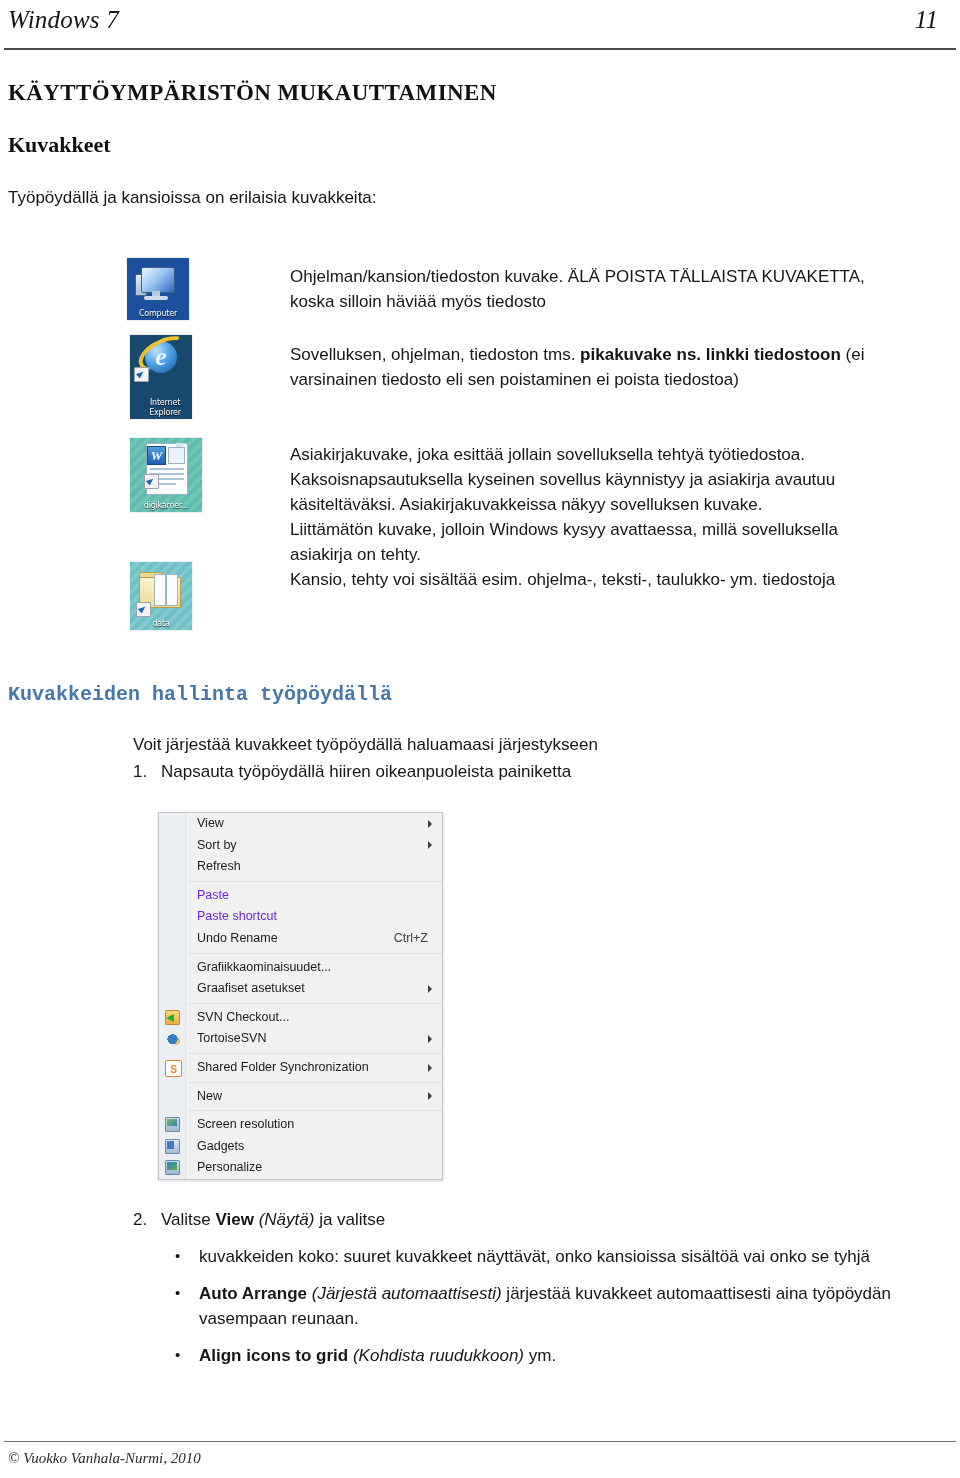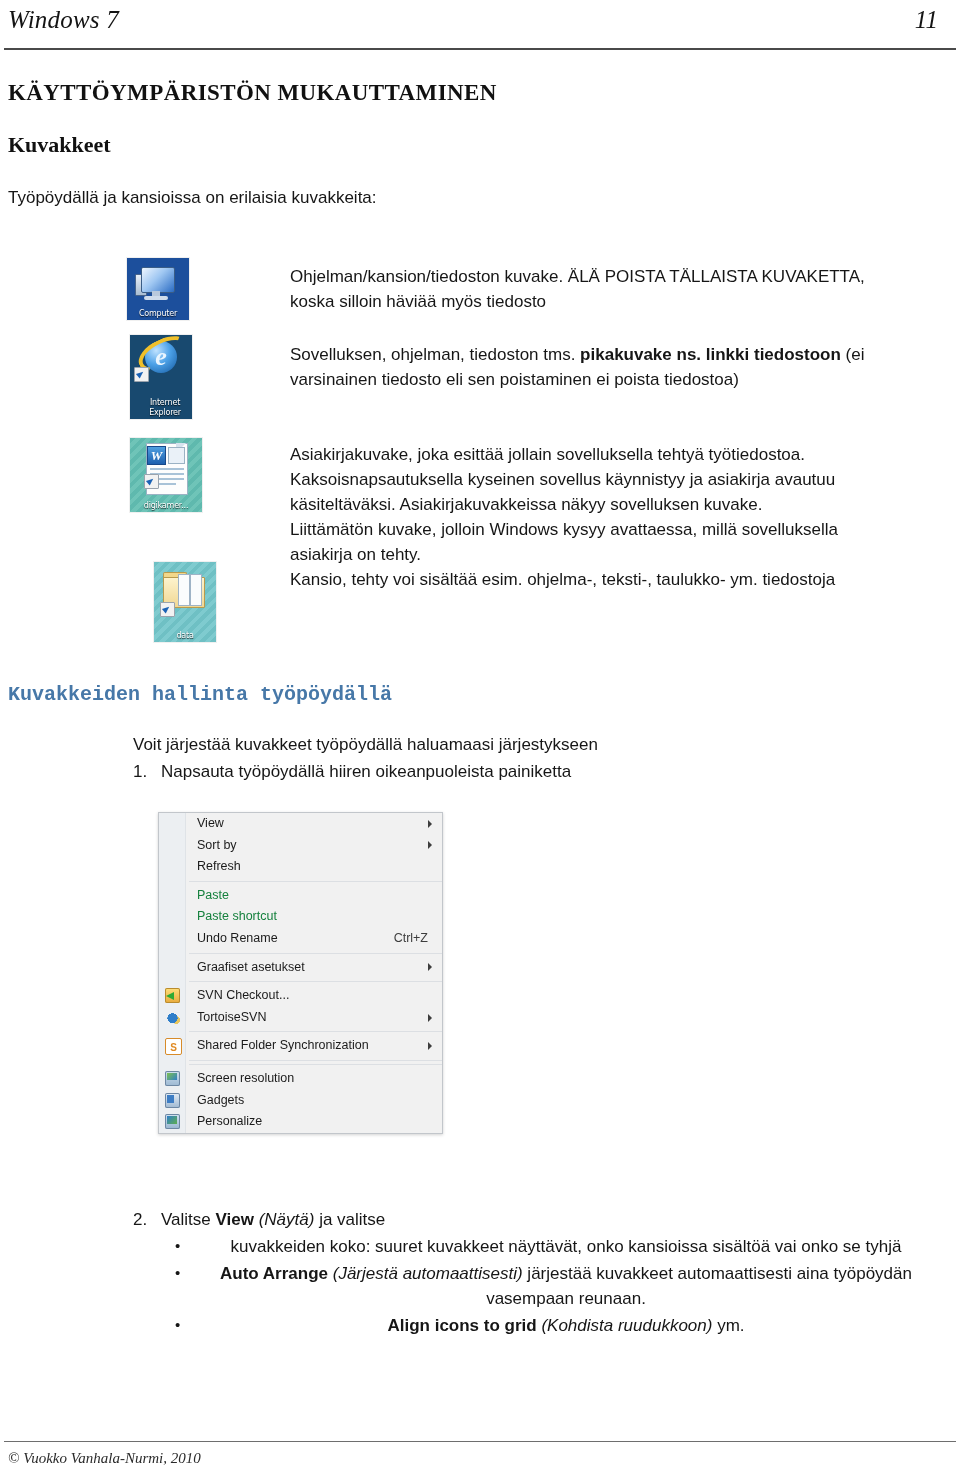--- a/index.html
+++ b/index.html
@@ -69,22 +69,22 @@
     border-left:10px solid #d6e3ee;border-bottom:10px solid transparent;}
   #ic-doc .ln{position:absolute;left:20px;height:2px;background:#a9c3d8;}
   #ic-doc .wbox{position:absolute;left:17px;top:8px;width:17px;height:17px;
     background:linear-gradient(180deg,#4f9fe0,#1d5fae);border:1px solid #17488a;}
   #ic-doc .wbox span{display:block;color:#fff;font-family:"Liberation Serif",serif;
     font-weight:bold;font-style:italic;font-size:13px;line-height:17px;text-align:center;}
   #ic-doc .mini{position:absolute;left:38px;top:9px;width:15px;height:15px;
     background:#eaf1f8;border:1px solid #9bb2c4;}
   #ic-doc .shortcut{left:14px;top:36px;}
   
-  #ic-folder{width:62px;height:80px;
-    background:repeating-linear-gradient(135deg,#6fc0c4 0 4px,#7fcbcf 4px 8px);margin-left:24px;}
+  #ic-folder{width:62px;height:68px;
+    background:repeating-linear-gradient(135deg,#6fc0c4 0 4px,#7fcbcf 4px 8px);}
   #ic-folder .ftab{position:absolute;left:9px;top:10px;width:22px;height:6px;
     background:#f2d78a;border:1px solid #b89a4d;border-bottom:none;border-radius:2px 2px 0 0;}
   #ic-folder .fbody{position:absolute;left:9px;top:15px;width:40px;height:29px;
     background:linear-gradient(180deg,#fdf3cd,#f0d793);border:1px solid #b89a4d;border-radius:1px;}
   #ic-folder .sheet{position:absolute;top:12px;width:10px;height:30px;background:#fbfcfd;
     border:1px solid #9fb3c6;}
   #ic-folder .shortcut{left:6px;top:40px;}
   #ic-folder .lbl{background:transparent;}
   
   #h3{position:absolute;left:8px;top:683px;font-family:Liberation Mono, monospace;
@@ -93,21 +93,21 @@
   #step1{position:absolute;left:133px;top:762px;font-size:17px;color:#161616;}
   #step1 .num{display:inline-block;width:28px;}
   
   #ctxmenu{position:absolute;left:158px;top:812px;width:283px;
     background:#f1f1f1;border:1px solid #c2c6cb;
     box-shadow:0 1px 3px rgba(0,0,0,.18);font-size:12.5px;color:#1b1b1b;}
   #ctxmenu .gutter{position:absolute;left:0;top:0;bottom:0;width:26px;
     background:#eceff2;border-right:1px solid #dfe3e7;}
   #ctxmenu .mi{position:relative;height:21.6px;line-height:21.6px;padding-left:38px;
     white-space:nowrap;}
-  #ctxmenu .mi.dim{color:#15803d;}
+  #ctxmenu .mi.dim{color:#6d28d9;}
   #ctxmenu .mi .arw{position:absolute;right:10px;top:50%;margin-top:-4px;
     width:0;height:0;border-left:4px solid #3d3d3d;
     border-top:4px solid transparent;border-bottom:4px solid transparent;}
   #ctxmenu .mi .sk{position:absolute;right:14px;top:0;color:#3d3d3d;}
   #ctxmenu .sep{height:1px;margin:3px 0 3px 30px;background:#dcdfe3;}
   #ctxmenu .mico{position:absolute;left:6px;top:3px;width:15px;height:15px;border-radius:2px;}
   .mi-svn{background:linear-gradient(180deg,#ffe07a,#e8a93c);
     box-shadow:inset 0 0 0 1px #b98b2e;}
   .mi-svn:after{content:"";position:absolute;left:1px;top:4px;width:0;height:0;
     border-right:8px solid #2eaa34;border-top:4px solid transparent;border-bottom:4px solid transparent;}
@@ -127,21 +127,21 @@
   .mi-personalize{background:linear-gradient(180deg,#d4e4f2,#98b5d0);
     box-shadow:inset 0 0 0 1px #6d87a3;}
   .mi-personalize:after{content:"";position:absolute;left:2px;top:2px;width:10px;height:8px;
     background:linear-gradient(135deg,#2f7ec9,#5fae4e);}
   
   #bottomlist{position:absolute;left:133px;top:1207px;width:800px;
     font-size:17px;line-height:25px;color:#161616;}
   #bottomlist .step{position:relative;padding-left:28px;}
   #bottomlist .step .num{position:absolute;left:0;top:0;}
   #bottomlist ul{list-style:none;margin:0;padding:0 0 0 40px;}
-  #bottomlist li{position:relative;padding-left:26px;margin-top:2px;text-align:center;}
+  #bottomlist li{position:relative;padding-left:26px;margin-top:12px;}
   #bottomlist li:before{content:"\2022";position:absolute;left:2px;top:-1px;font-size:15px;}
   #bottomlist b{font-weight:bold;}
   #bottomlist i{font-style:italic;}
   
   #footrule{position:absolute;left:4px;top:1441px;width:952px;height:0;
     border-top:1px solid #6e6e6e;}
   #footer{position:absolute;left:8px;top:1450px;font-family:"Liberation Serif",serif;
     font-style:italic;font-size:15px;color:#2a2a2a;}
 </style>
 </head>
@@ -236,27 +236,29 @@
   <div class="gutter"></div>
   <div id="ctx-items">
       <div class="mi"><span>View</span><span class="arw"></span></div>
       <div class="mi"><span>Sort by</span><span class="arw"></span></div>
       <div class="mi"><span>Refresh</span></div>
       <div class="sep"></div>
       <div class="mi dim"><span>Paste</span></div>
       <div class="mi dim"><span>Paste shortcut</span></div>
       <div class="mi"><span>Undo Rename</span><span class="sk">Ctrl+Z</span></div>
       <div class="sep"></div>
+      <div class="mi"><span>Grafiikkaominaisuudet...</span></div>
       <div class="mi"><span>Graafiset asetukset</span><span class="arw"></span></div>
       <div class="sep"></div>
       <div class="mi"><span class="mico mi-svn"></span><span>SVN Checkout...</span></div>
       <div class="mi"><span class="mico mi-tortoise"></span><span>TortoiseSVN</span><span class="arw"></span></div>
       <div class="sep"></div>
       <div class="mi"><span class="mico mi-shared"></span><span>Shared Folder Synchronization</span><span class="arw"></span></div>
       <div class="sep"></div>
+      <div class="mi"><span>New</span><span class="arw"></span></div>
       <div class="sep"></div>
       <div class="mi"><span class="mico mi-monitor"></span><span>Screen resolution</span></div>
       <div class="mi"><span class="mico mi-gadgets"></span><span>Gadgets</span></div>
       <div class="mi"><span class="mico mi-personalize"></span><span>Personalize</span></div>
     </div>
 </div>
 
 <div id="bottomlist">
   <div class="step">
     <span class="num">2.</span><span>Valitse </span><b>View</b> <i>(Näytä)</i><span> ja valitse</span>

